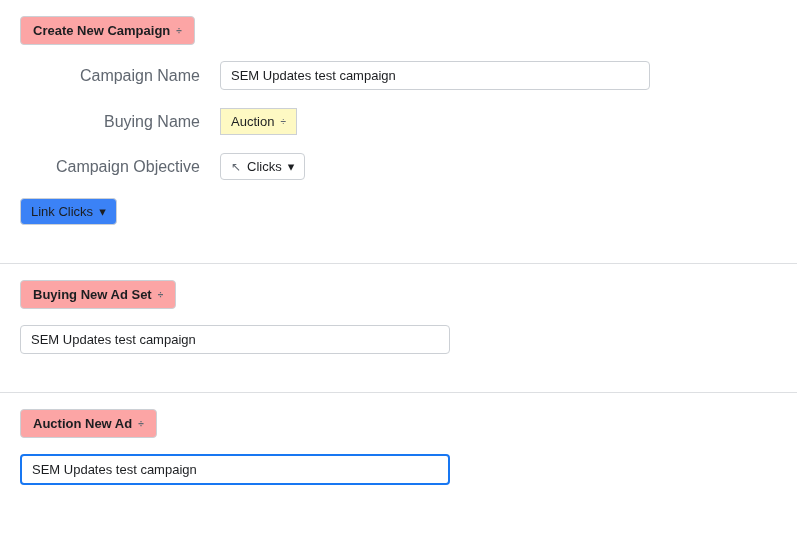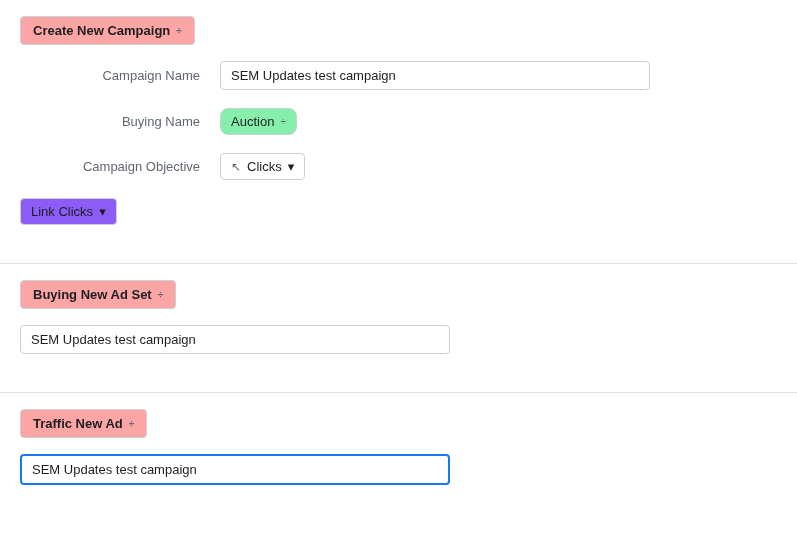--- a/index.html
+++ b/index.html
@@ -53,21 +53,21 @@
       display: flex;
       align-items: center;
       margin-bottom: 18px;
     }
 
     .form-label {
       width: 200px;
       text-align: right;
       padding-right: 20px;
       color: #606770;
-      font-size: 13px;
+      font-size: 16px;
       flex-shrink: 0;
     }
 
     .form-control-area {
       flex: 1;
     }
 
     .text-input {
       width: 430px;
       border: 1px solid #ccd0d5;
@@ -79,23 +79,23 @@
     }
 
     .text-input.wide {
       width: 430px;
     }
 
     .select-btn {
       display: inline-flex;
       align-items: center;
       gap: 6px;
-      background: #86efac;
-      border: 1px solid #ccd0d5;
-      border-radius: 8px;
+      background: #fef9c3;
+      border: 1px solid #ccd0d5;
+      border-radius: 0;
       padding: 5px 10px;
       font-size: 13px;
       color: #1c1e21;
       cursor: pointer;
     }
 
     .select-btn .arrow {
       font-size: 10px;
       color: #606770;
     }
@@ -115,21 +115,21 @@
 
     .objective-btn .cursor-icon {
       font-size: 12px;
       color: #606770;
     }
 
     .goal-btn {
       display: inline-flex;
       align-items: center;
       gap: 6px;
-      background: #8b5cf6;
+      background: #3b82f6;
       border: 1px solid #ccd0d5;
       border-radius: 4px;
       padding: 5px 10px;
       font-size: 13px;
       color: #1c1e21;
       cursor: pointer;
       font-weight: 500;
     }
 
     .ad-name-input {
@@ -206,21 +206,21 @@
       <input type="text" class="text-input wide" value="SEM Updates test campaign" style="">
     </div>
   </div>
 </div>
 
 <div class="divider"></div>
 
 <div class="section">
   <div class="section-header">
     <button class="section-btn">
-      <span>Traffic New Ad</span>
+      <span>Auction New Ad</span>
       <span class="chevron">÷</span>
     </button>
   </div>
 
   <div class="form-row">
     <div class="form-control-area">
       <input type="text" class="ad-name-input" value="SEM Updates test campaign" style="">
     </div>
   </div>
 </div>

